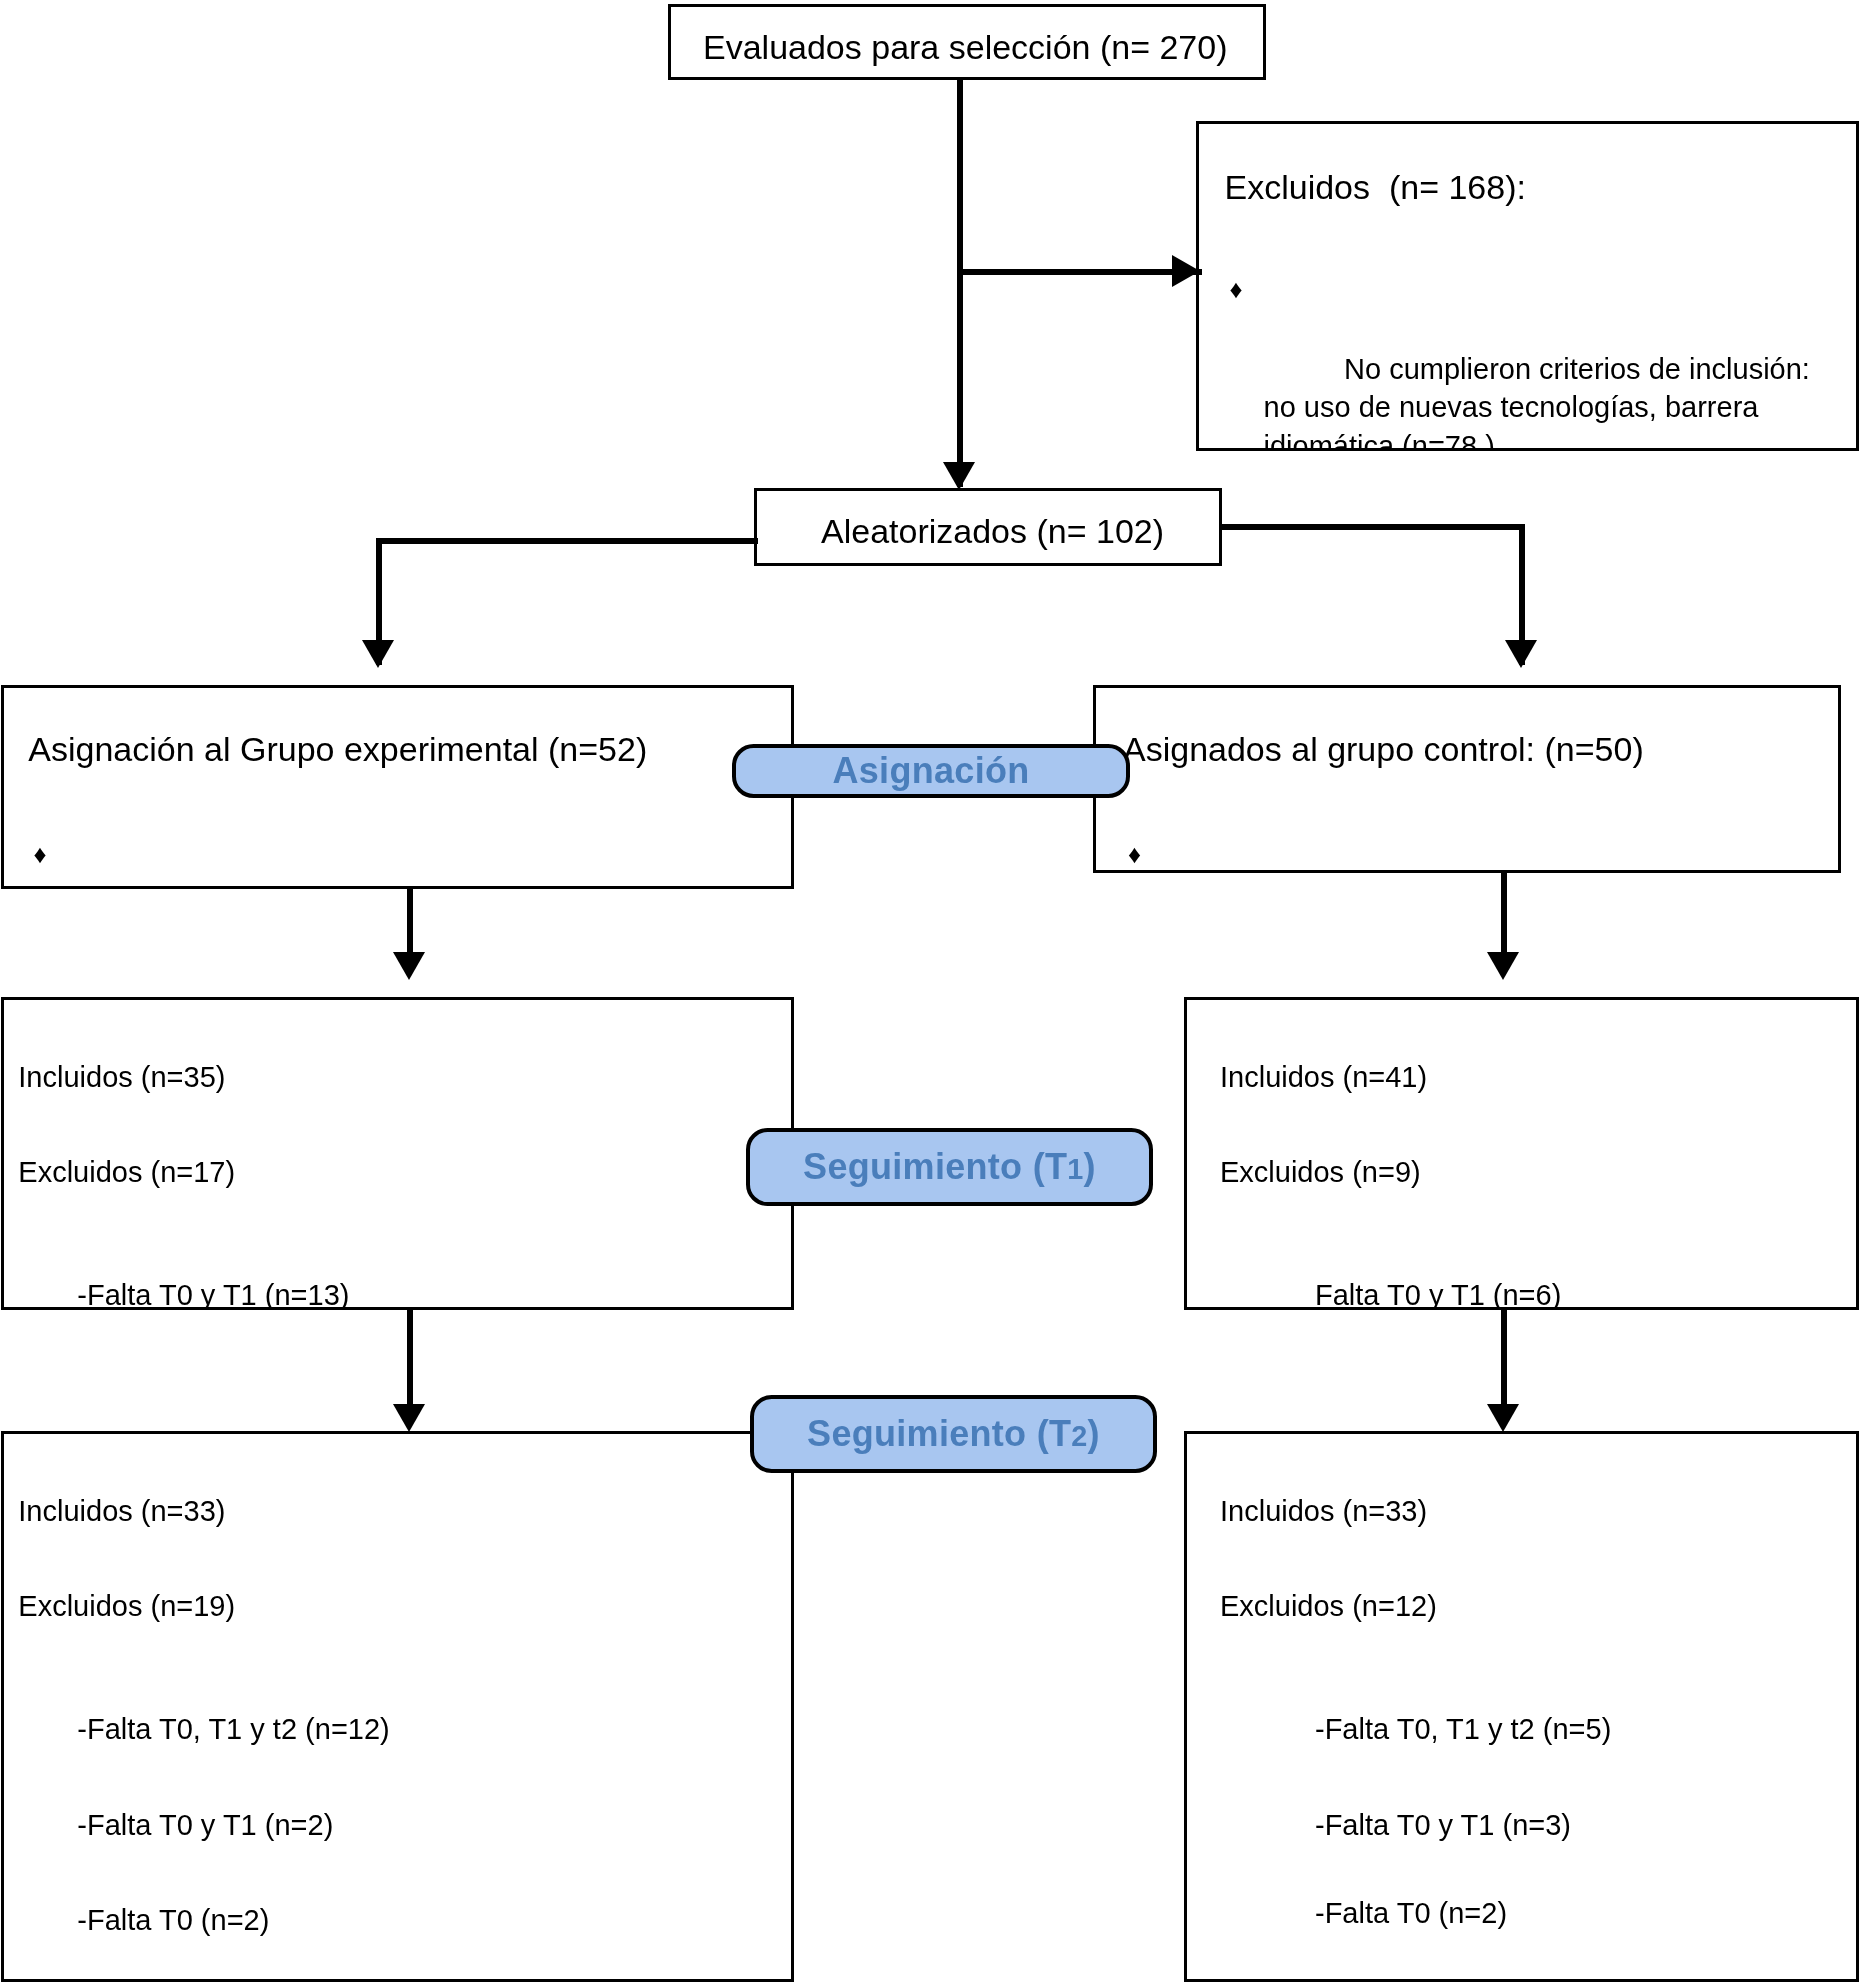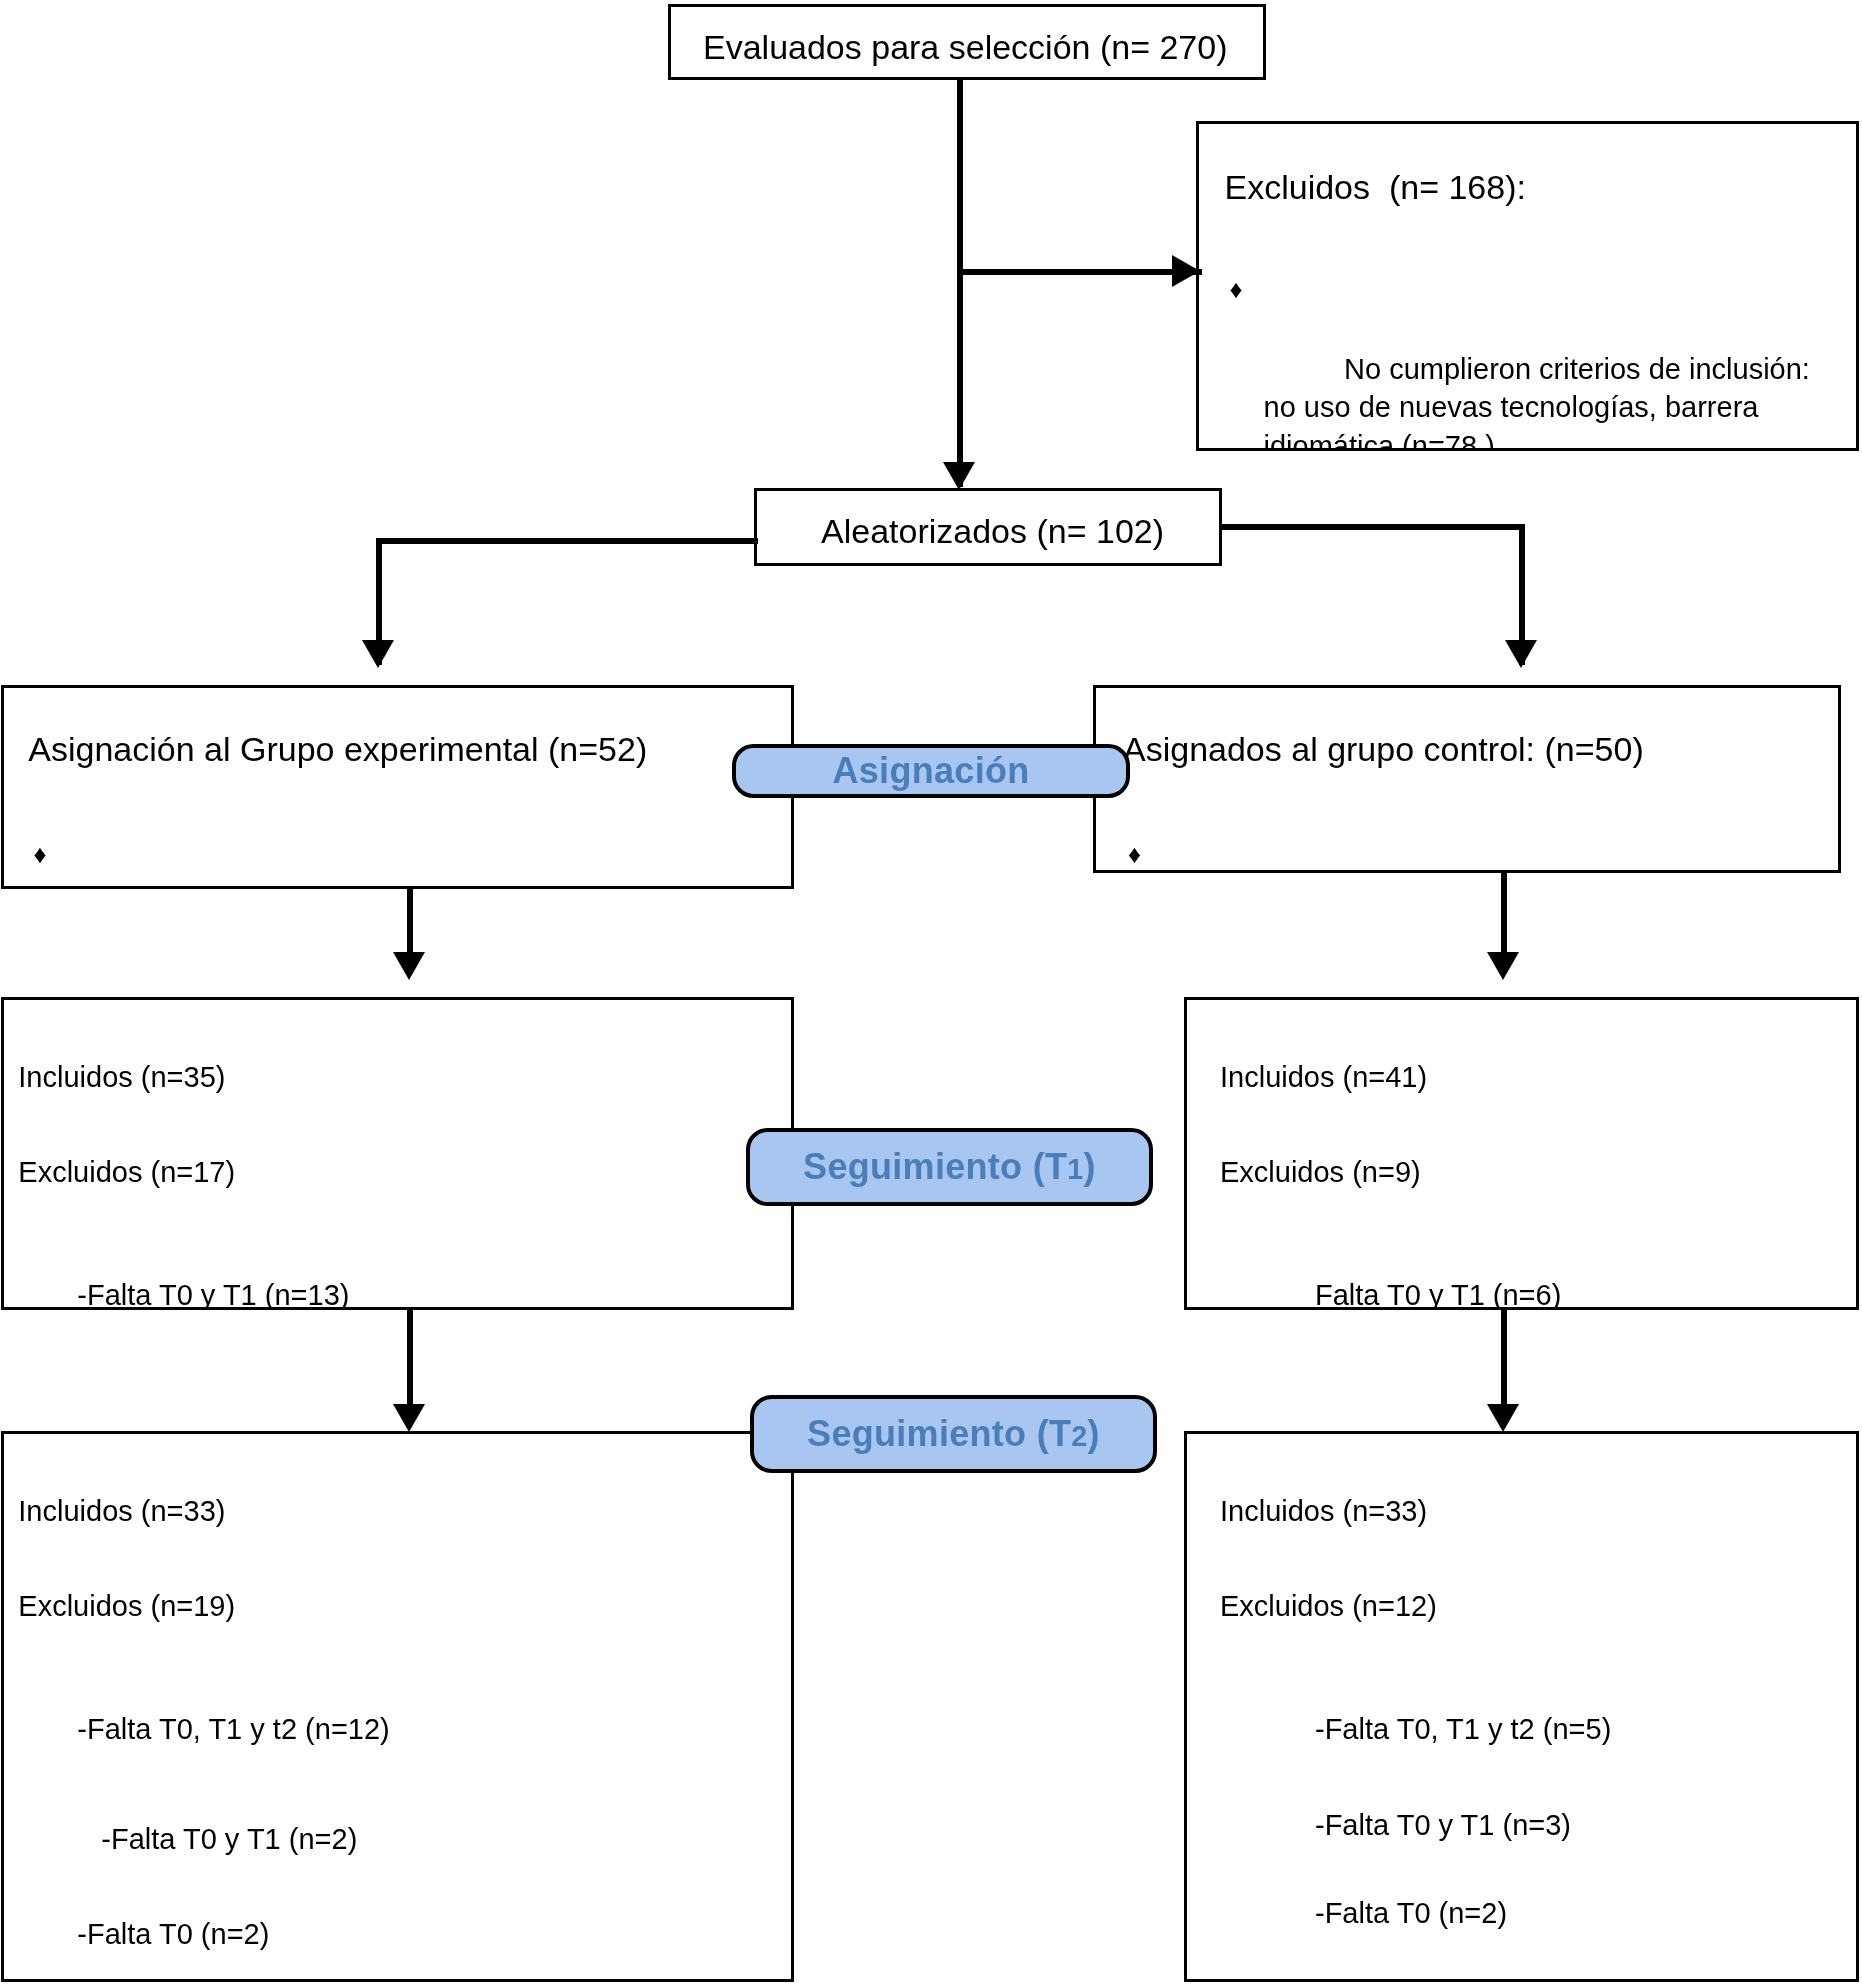--- a/index.html
+++ b/index.html
@@ -203,22 +203,22 @@
   <div class="arrow-down" style="left:393px; top:1404px;"></div>
 
   <div class="ln" style="left:1501px; top:1310px; width:5.7px; height:107px;"></div>
   <div class="arrow-down" style="left:1487px; top:1404px;"></div>
 
   <div class="box" style="left:1.3px; top:1431px; width:793px; height:551px;">
     <div class="btxt" style="left:14px; top:32px; width:764px;">
       <div class="t-body">Incluidos (n=33)</div>
       <div class="t-body" style="margin-top:31px;">Excluidos (n=19)</div>
       <div style="margin-top:33px; margin-left:59px;">
-        <div class="ind-line" style="margin-bottom:45px;">-Falta T0, T1 y t2 (n=12)</div>
-        <div class="ind-line" style="margin-bottom:31px;margin-left:24px;">-Falta T0 y T1 (n=2)</div>
+        <div class="ind-line" style="margin-bottom:31px;">-Falta T0, T1 y t2 (n=12)</div>
+        <div class="ind-line" style="margin-bottom:31px;">-Falta T0 y T1 (n=2)</div>
         <div class="ind-line" style="margin-bottom:31px;">-Falta T0 (n=2)</div>
         
         
       </div>
     </div>
   </div>
 
   <div class="box" style="left:1184px; top:1431px; width:675px; height:551px;">
     <div class="btxt" style="left:33px; top:32px; width:630px;">
       <div class="t-body">Incluidos (n=33)</div>

